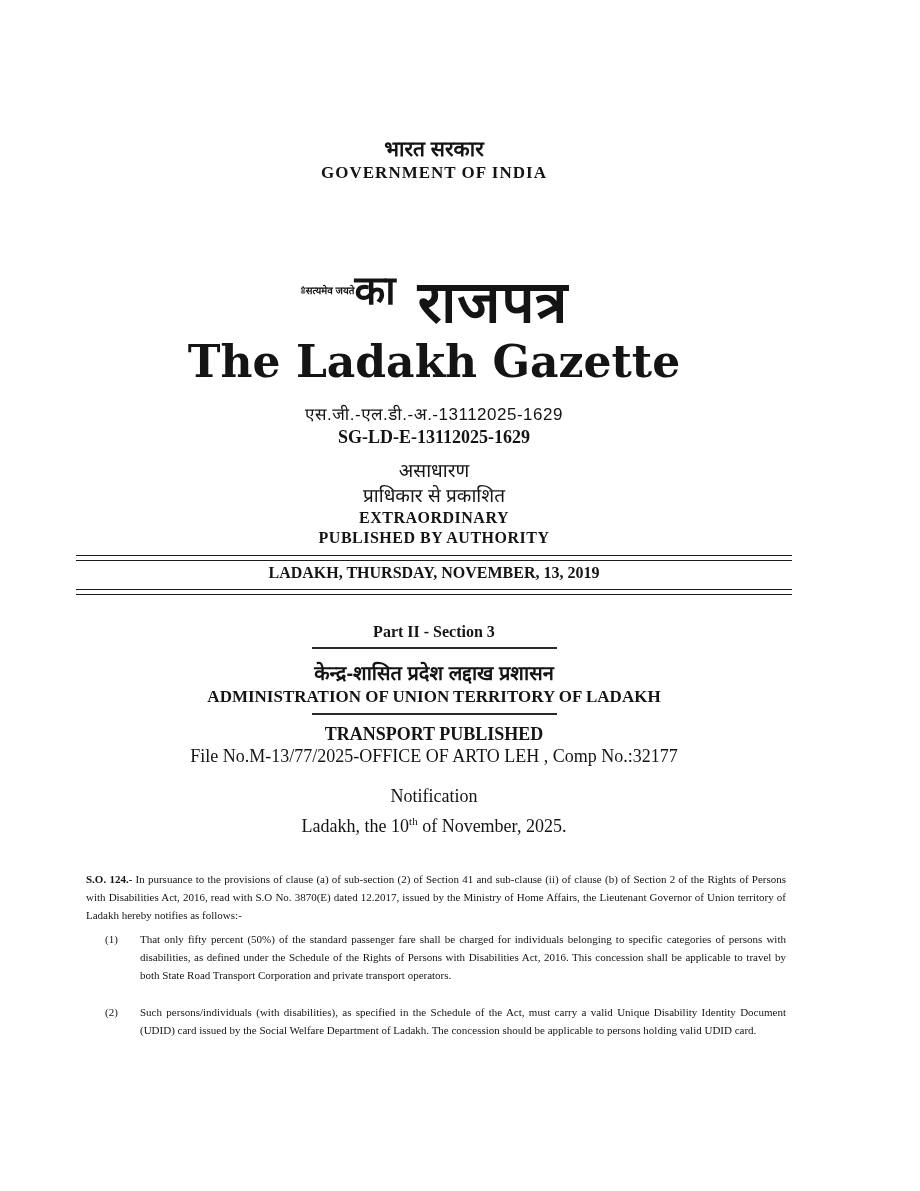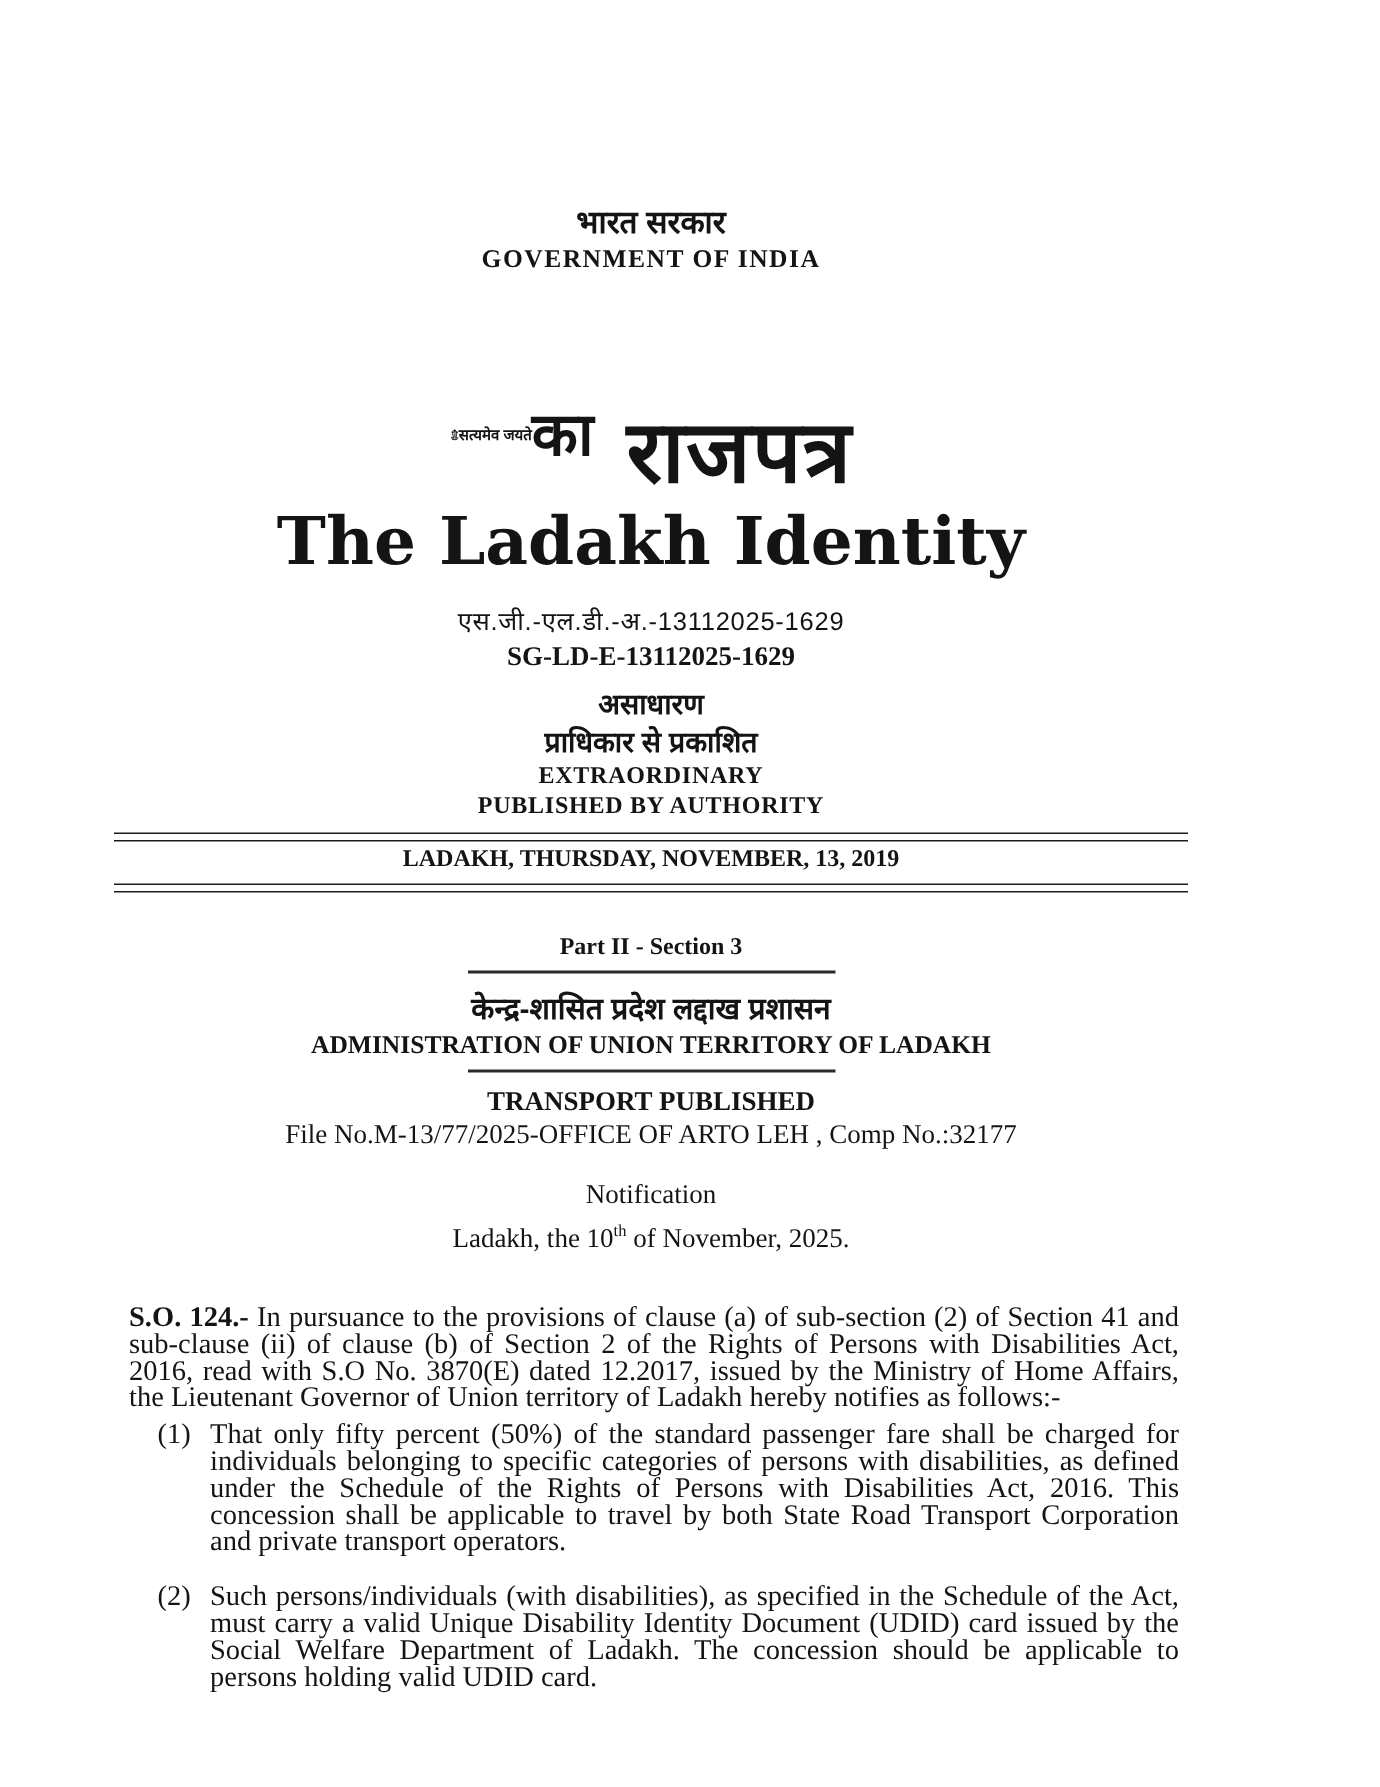--- a/index.html
+++ b/index.html
@@ -59,21 +59,21 @@
     font-family: "Liberation Sans", sans-serif;
     font-size: 17px; line-height: 20px; margin-top: 16px; letter-spacing: .5px;
   }
   .code-english {
     font-family: "Liberation Serif", serif;
     font-weight: bold; font-size: 18px; line-height: 20px; margin-top: 2px;
   }
 
   .extra-hindi, .authority-hindi {
     font-family: "Liberation Sans", sans-serif;
-    font-weight: bold; font-size: 19px; line-height: 22px;
+    font-weight: normal; font-size: 19px; line-height: 22px;
   }
   .extra-hindi { margin-top: 13px; }
   .extra-english, .authority-english {
     font-family: "Liberation Serif", serif;
     font-weight: bold; font-size: 16px; line-height: 18px; letter-spacing: .5px;
     margin-top: 2px;
   }
   .authority-hindi { margin-top: 3px; }
 
   .date-band { width: 716px; margin: 8px auto 0; }
@@ -128,21 +128,21 @@
   .place-date {
     font-family: "Liberation Serif", serif;
     font-size: 18px; line-height: 24px; margin-top: 2px;
   }
   .place-date sup { font-size: 11px; }
 
   .body-block {
     padding: 0 82px 0 86px;
     margin-top: 33px;
     font-family: "Liberation Serif", serif;
-    font-size: 19px; line-height: 17.8px;
+    font-size: 11px; line-height: 17.8px;
   }
   .so-para { text-align: justify; }
   .so-num { font-weight: bold; }
   .item {
     display: flex; padding-left: 19px; margin-top: 7px;
   }
   .item + .item { margin-top: 19px; }
   .item-num { width: 35px; flex-shrink: 0; }
   .item-text { flex: 1; text-align: justify; }
 </style>
@@ -183,21 +183,21 @@
           <circle cx="45" cy="87" r="1.5"></circle>
           <path d="M16 93 Q45 107 74 93 L69 105 Q45 114 21 105 Z"></path>
         </g>
       </svg>
       <div class="motto">सत्यमेव जयते</div>
       <div class="ka">का</div>
     </div>
     <div class="big-deva">राजपत्र</div>
   </div>
 
-  <div class="c gazette-english">The Ladakh Identity</div>
+  <div class="c gazette-english">The Ladakh Gazette</div>
 
   <div class="c code-hindi">एस.जी.-एल.डी.-अ.-13112025-1629</div>
   <div class="c code-english">SG-LD-E-13112025-1629</div>
 
   <div class="c extra-hindi">असाधारण</div>
   <div class="c authority-hindi">प्राधिकार से प्रकाशित</div>
   <div class="c extra-english">EXTRAORDINARY</div>
   <div class="c authority-english">PUBLISHED BY AUTHORITY</div>
 
   <div class="date-band">

